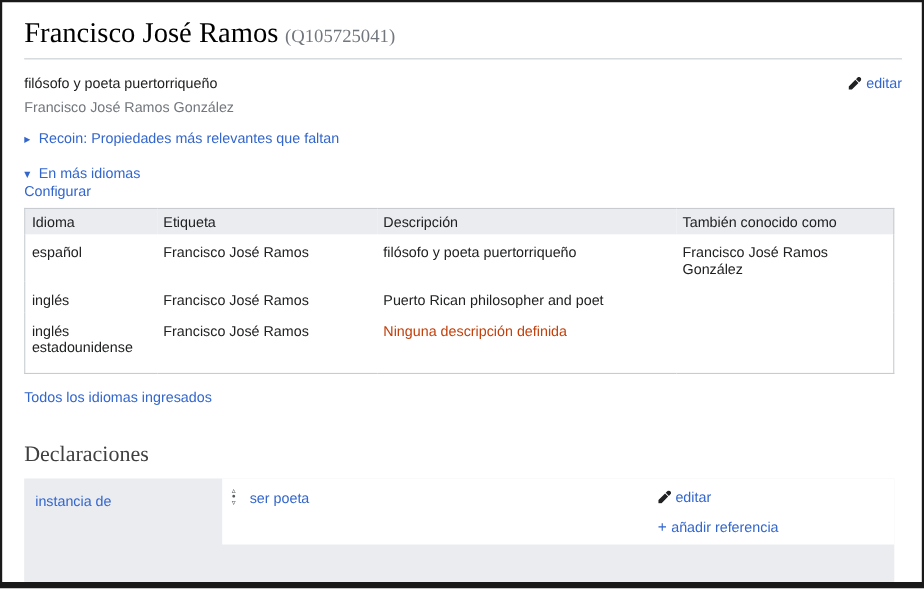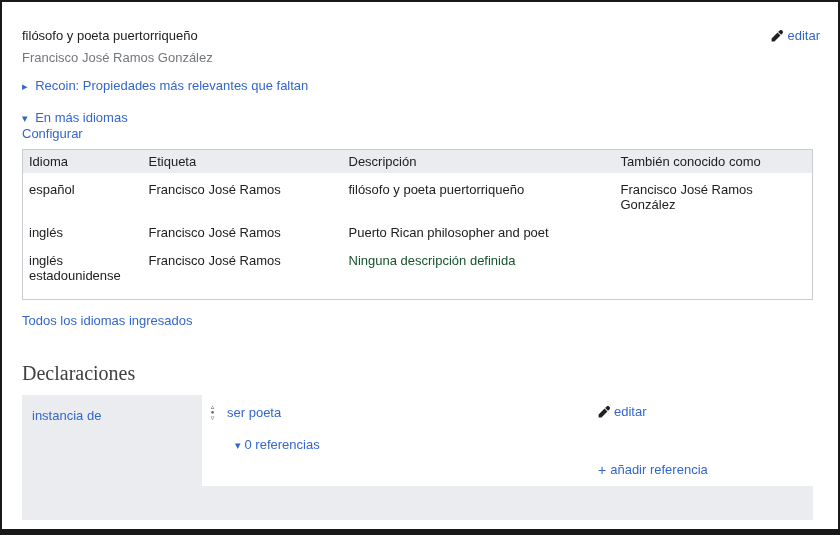--- a/index.html
+++ b/index.html
@@ -75,21 +75,21 @@
     color: #202122;
   }
   .lang-table td {
     padding: 9px 6px 4px 6px;
     vertical-align: top;
   }
   .lang-table tr.last td { padding-bottom: 16px; }
   .col-language { width: 120px; }
   .col-label    { width: 200px; }
   .col-desc     { width: 272px; }
-  .desc-empty { color: #14532d; }
+  .desc-empty { color: #c2410c; }
 
   .all-langs-row { margin-top: 13px; }
 
   
   h2.statements {
     font-family: "Liberation Serif", serif;
     font-weight: normal;
     font-size: 20px;
     color: #404040;
     margin-top: 34px;
@@ -129,20 +129,23 @@
   .stmt-footer { height: 34px; display: flex; align-items: center; }
   .plus { font-size: 14px; margin-right: 4px; color: #3366cc; }
   .iconlink { display: inline-flex; align-items: center; }
 </style>
 </head>
 <body>
 
 <div class="window">
   <div class="content">
 
+    <div class="entity-header">
+      <h1><span>Francisco José Ramos</span><span class="qid">(Q105725041)</span></h1>
+    </div>
 
     <div class="desc-row">
       <span>filósofo y poeta puertorriqueño</span>
       <a class="edit-link">
         <svg class="pencil" viewBox="0 0 20 20">
             <path d="M16.77 8l1.94-1.94a3.38 3.38 0 1 0-4.77-4.77L12 3.23 16.77 8zM1 14.25V19h4.75l9.96-9.96-4.75-4.75L1 14.25z"></path>
           </svg>
         <span>editar</span>
       </a>
     </div>
@@ -215,23 +218,20 @@
             </div>
             <div class="toolbar-col">
               <a class="edit-link">
                 <svg class="pencil" viewBox="0 0 20 20">
                     <path d="M16.77 8l1.94-1.94a3.38 3.38 0 1 0-4.77-4.77L12 3.23 16.77 8zM1 14.25V19h4.75l9.96-9.96-4.75-4.75L1 14.25z"></path>
                   </svg>
                 <span>editar</span>
               </a>
             </div>
           </div>
-          <div class="row-refs">
-            <a><span class="tri">▾</span><span>0 referencias</span></a>
-          </div>
           <div class="row-addref">
             <div class="toolbar-col push-right">
               <a class="iconlink">
                 <span class="plus">+</span>
                 <span>añadir referencia</span>
               </a>
             </div>
           </div>
         </div>
         <div class="stmt-footer">

